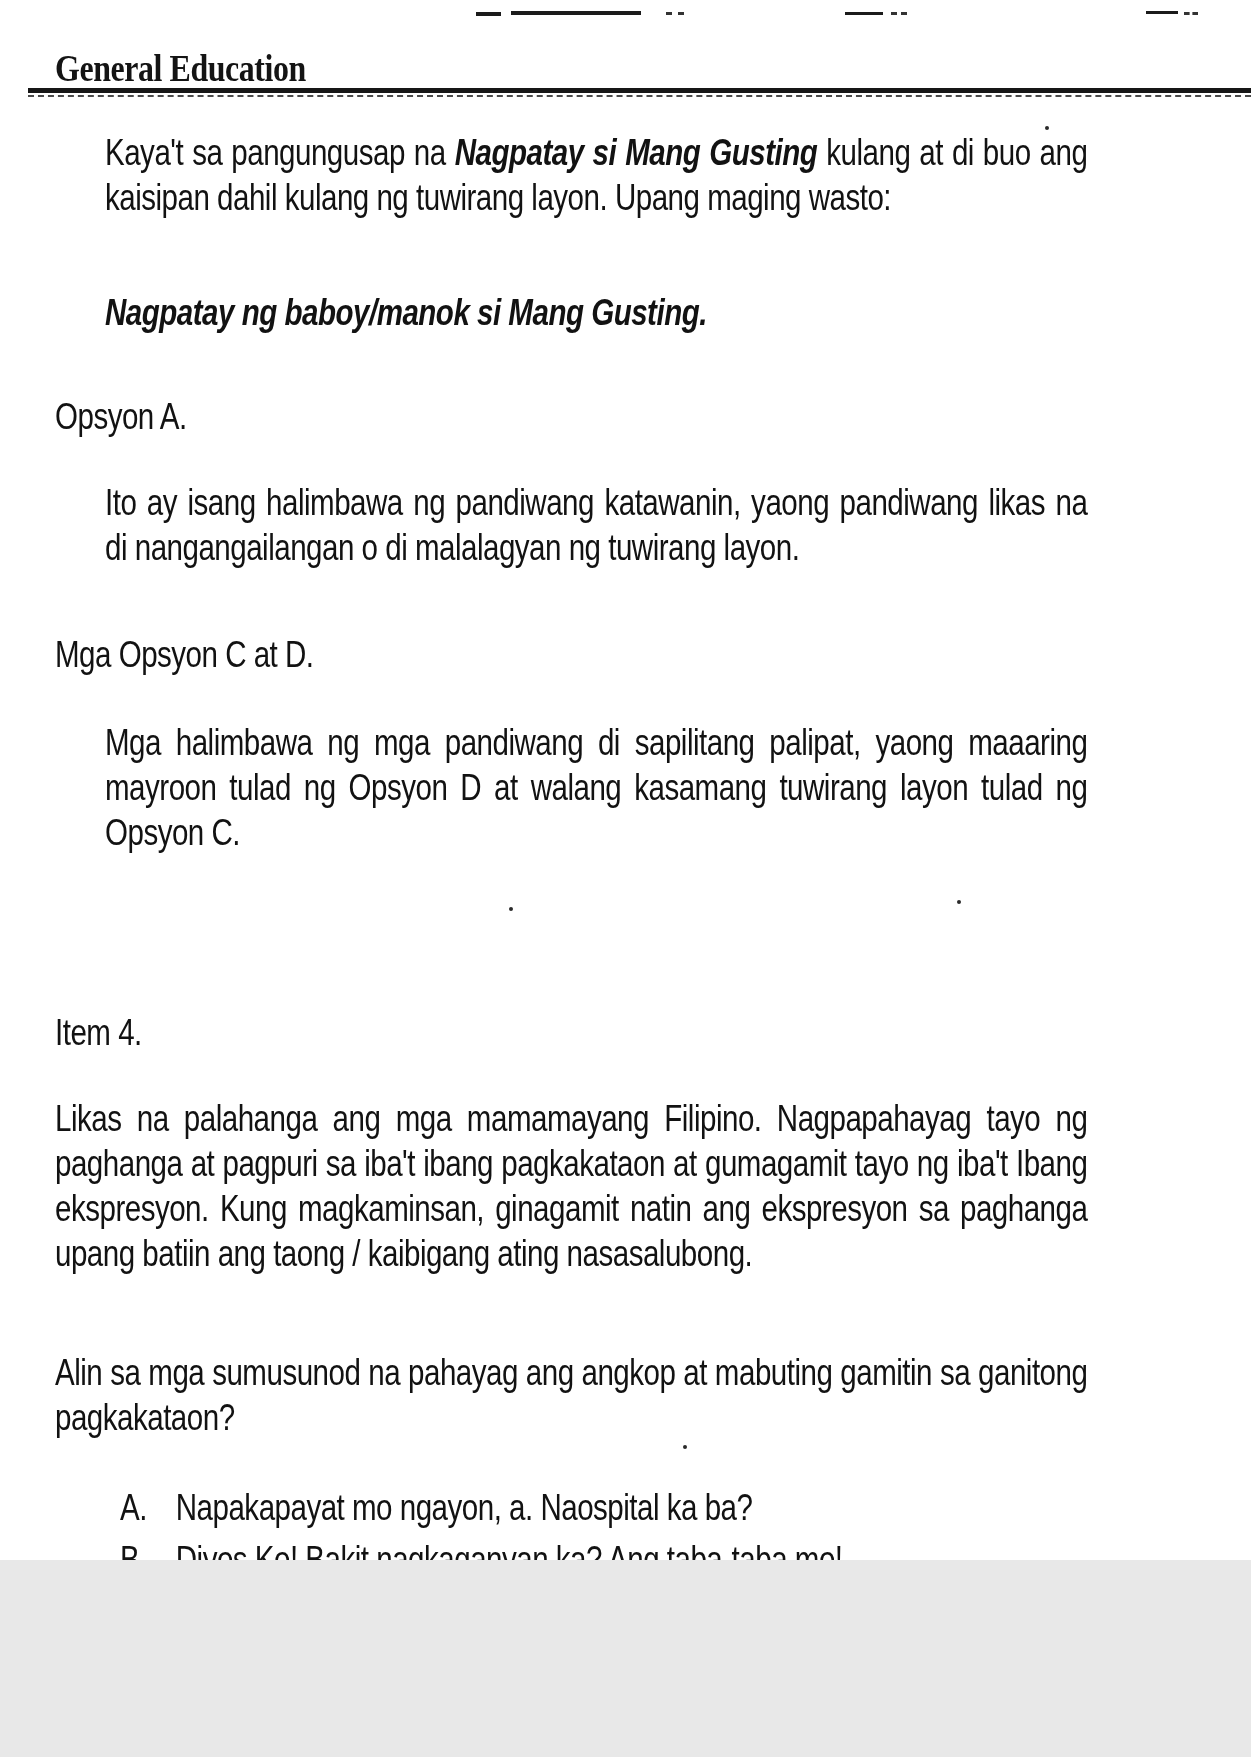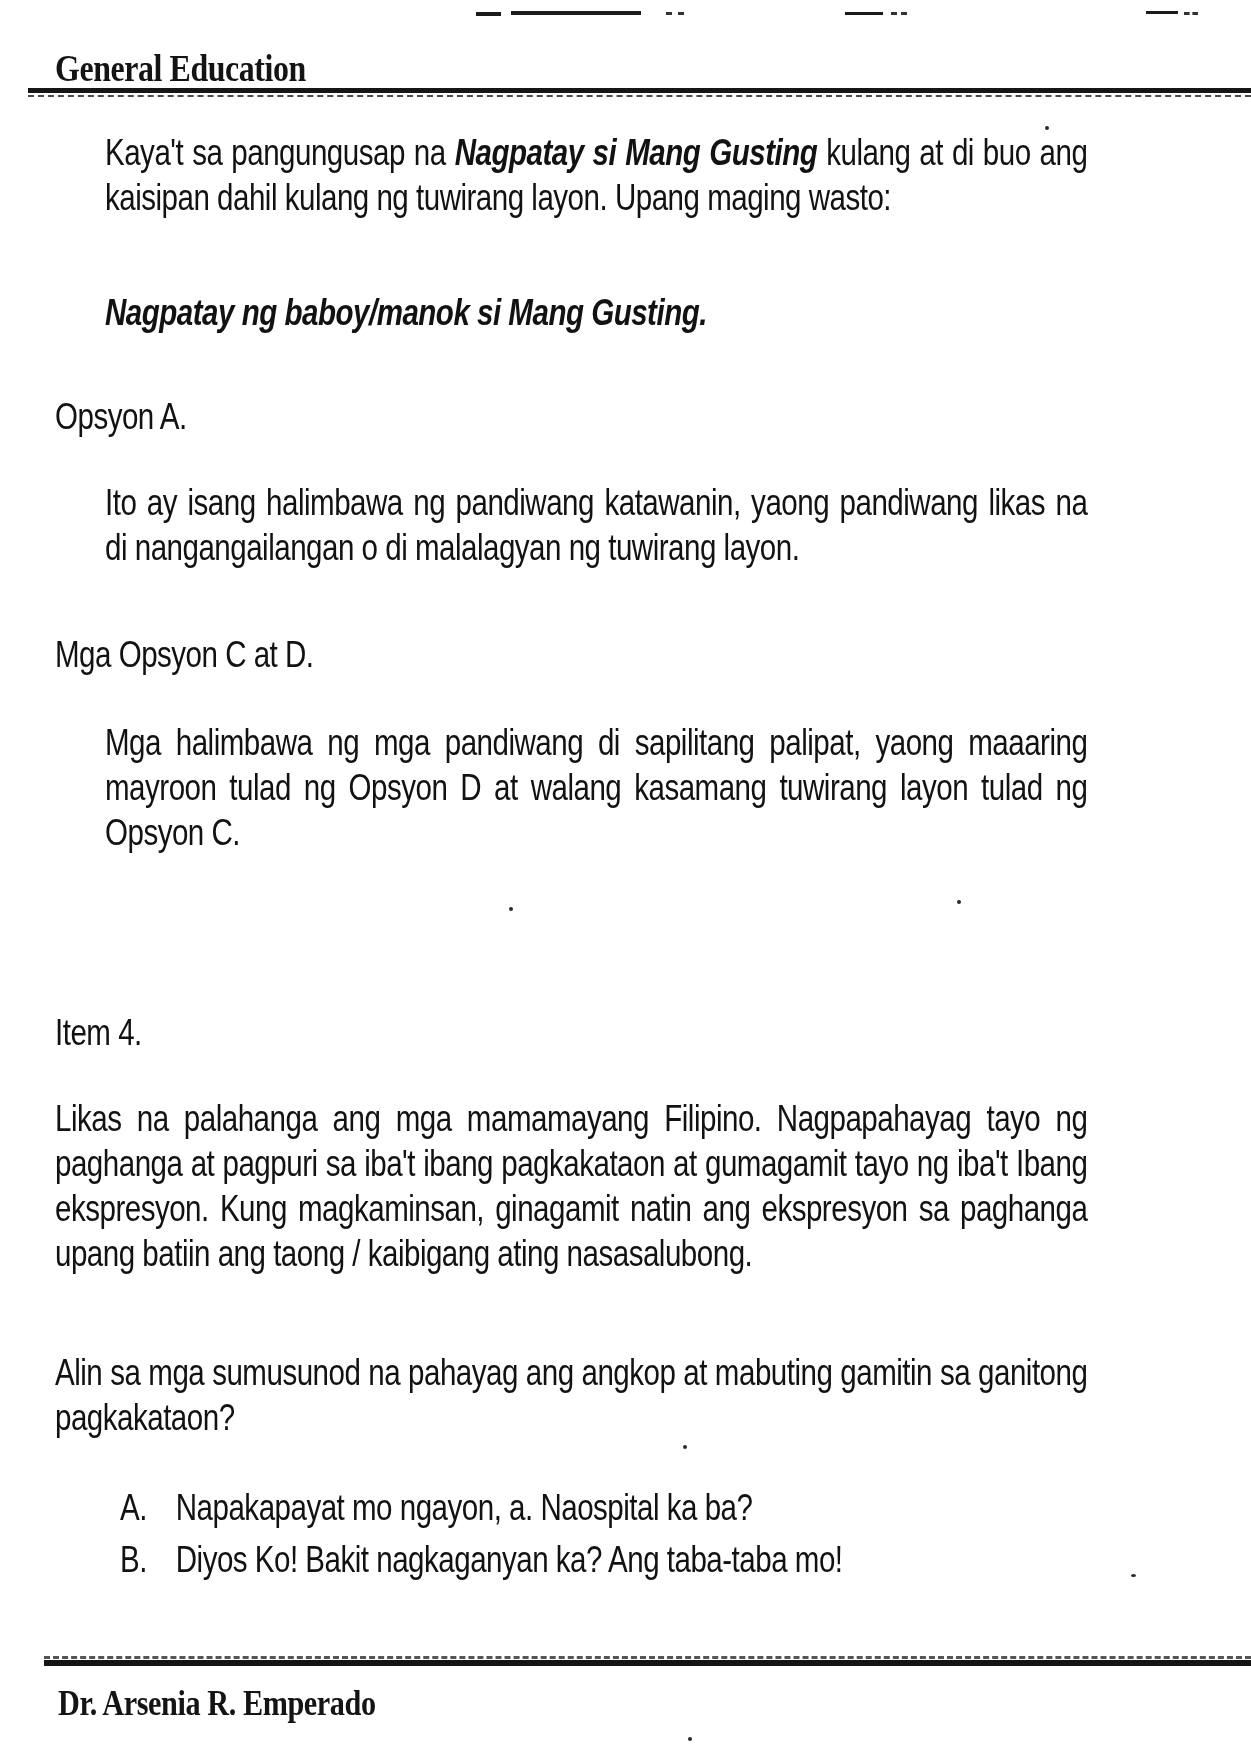--- a/index.html
+++ b/index.html
@@ -1,20 +1,20 @@
 <!DOCTYPE html>
 <html><head>
 <meta charset="utf-8">
 <style>
   * { margin: 0; padding: 0; box-sizing: border-box; }
   html, body { background: #e8e8e8; }
   .page {
     position: relative;
     width: 1251px;
-    height: 1757px;
+    height: 1560px;
     background: #ffffff;
     overflow: hidden;
     font-family: "Liberation Sans", "DejaVu Sans", sans-serif;
     color: #121212;
   }
   
   .cond {
     transform: scaleX(0.82);
     transform-origin: 0 0;
     letter-spacing: -0.6px;

